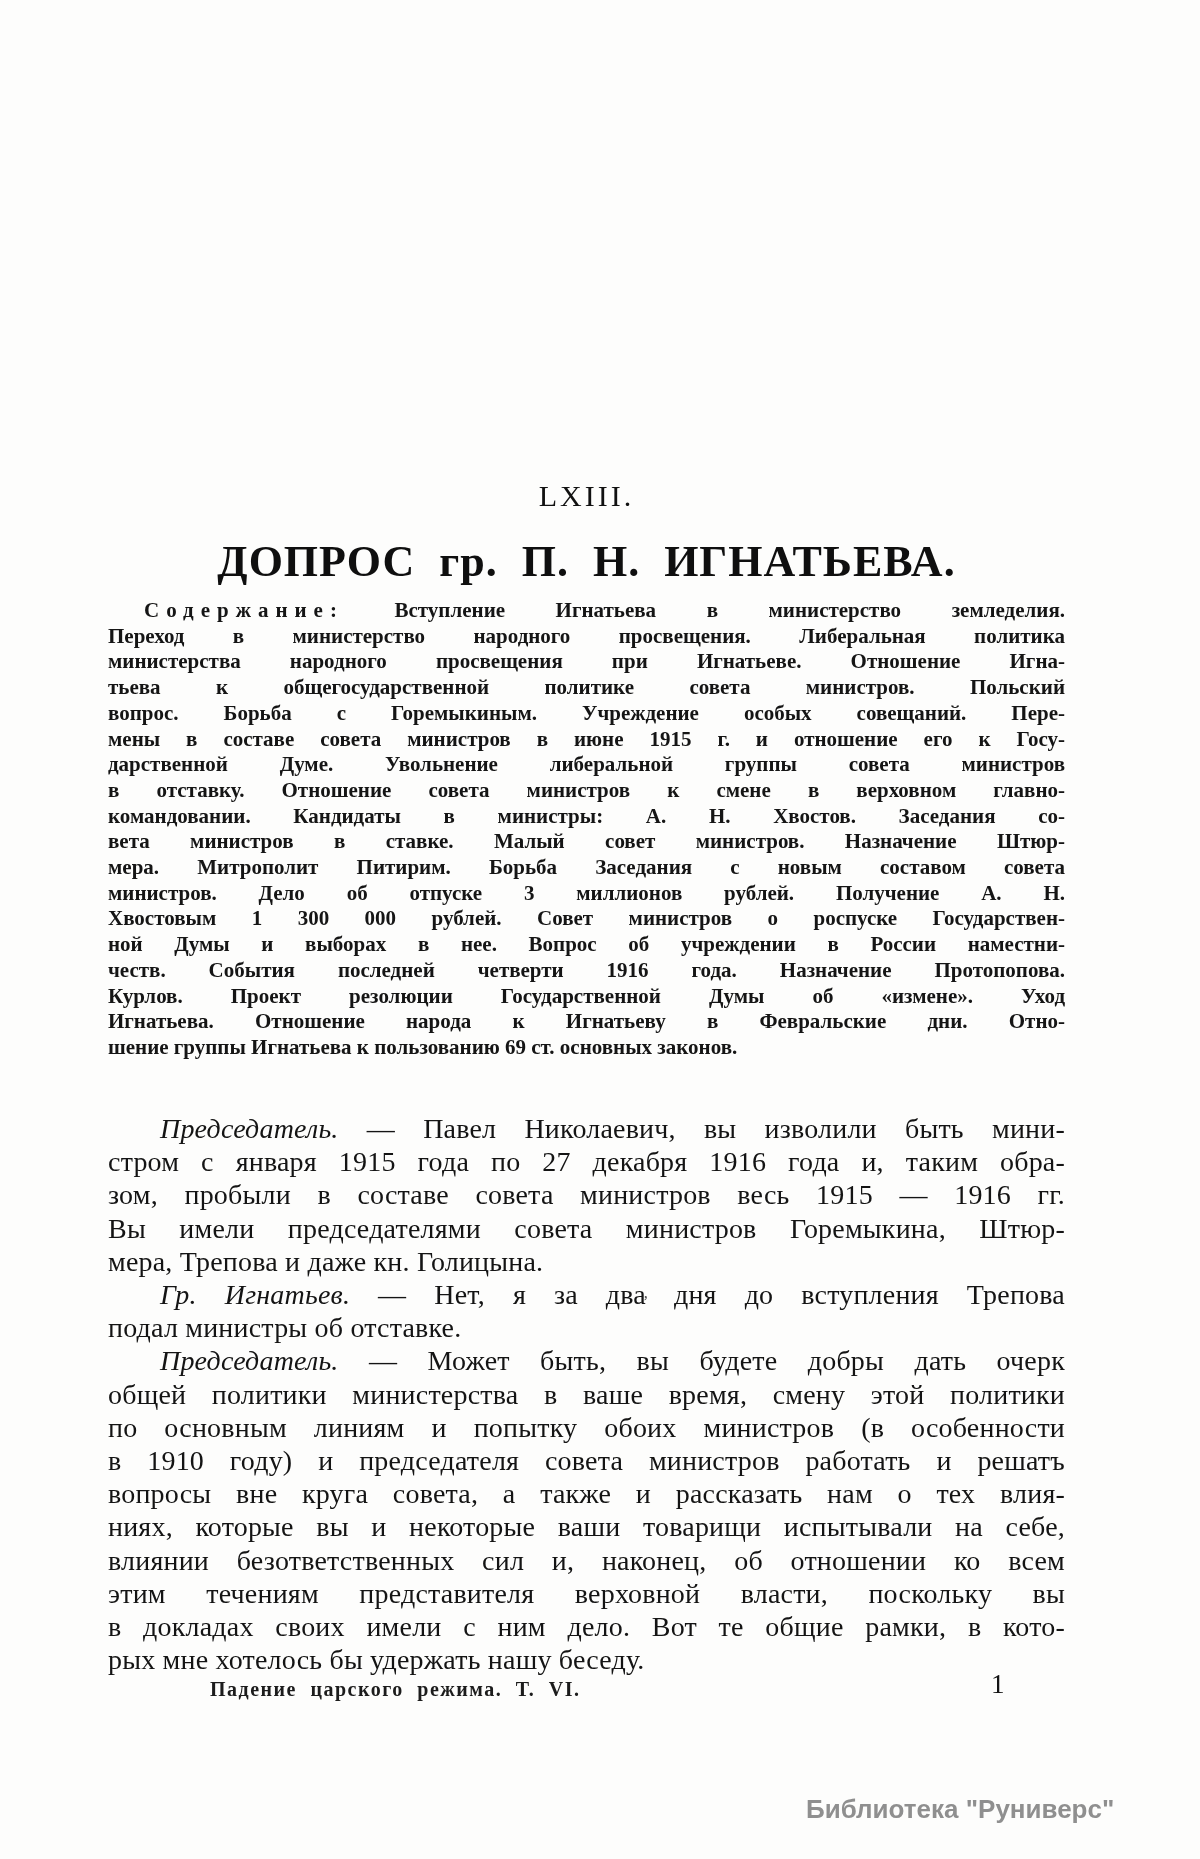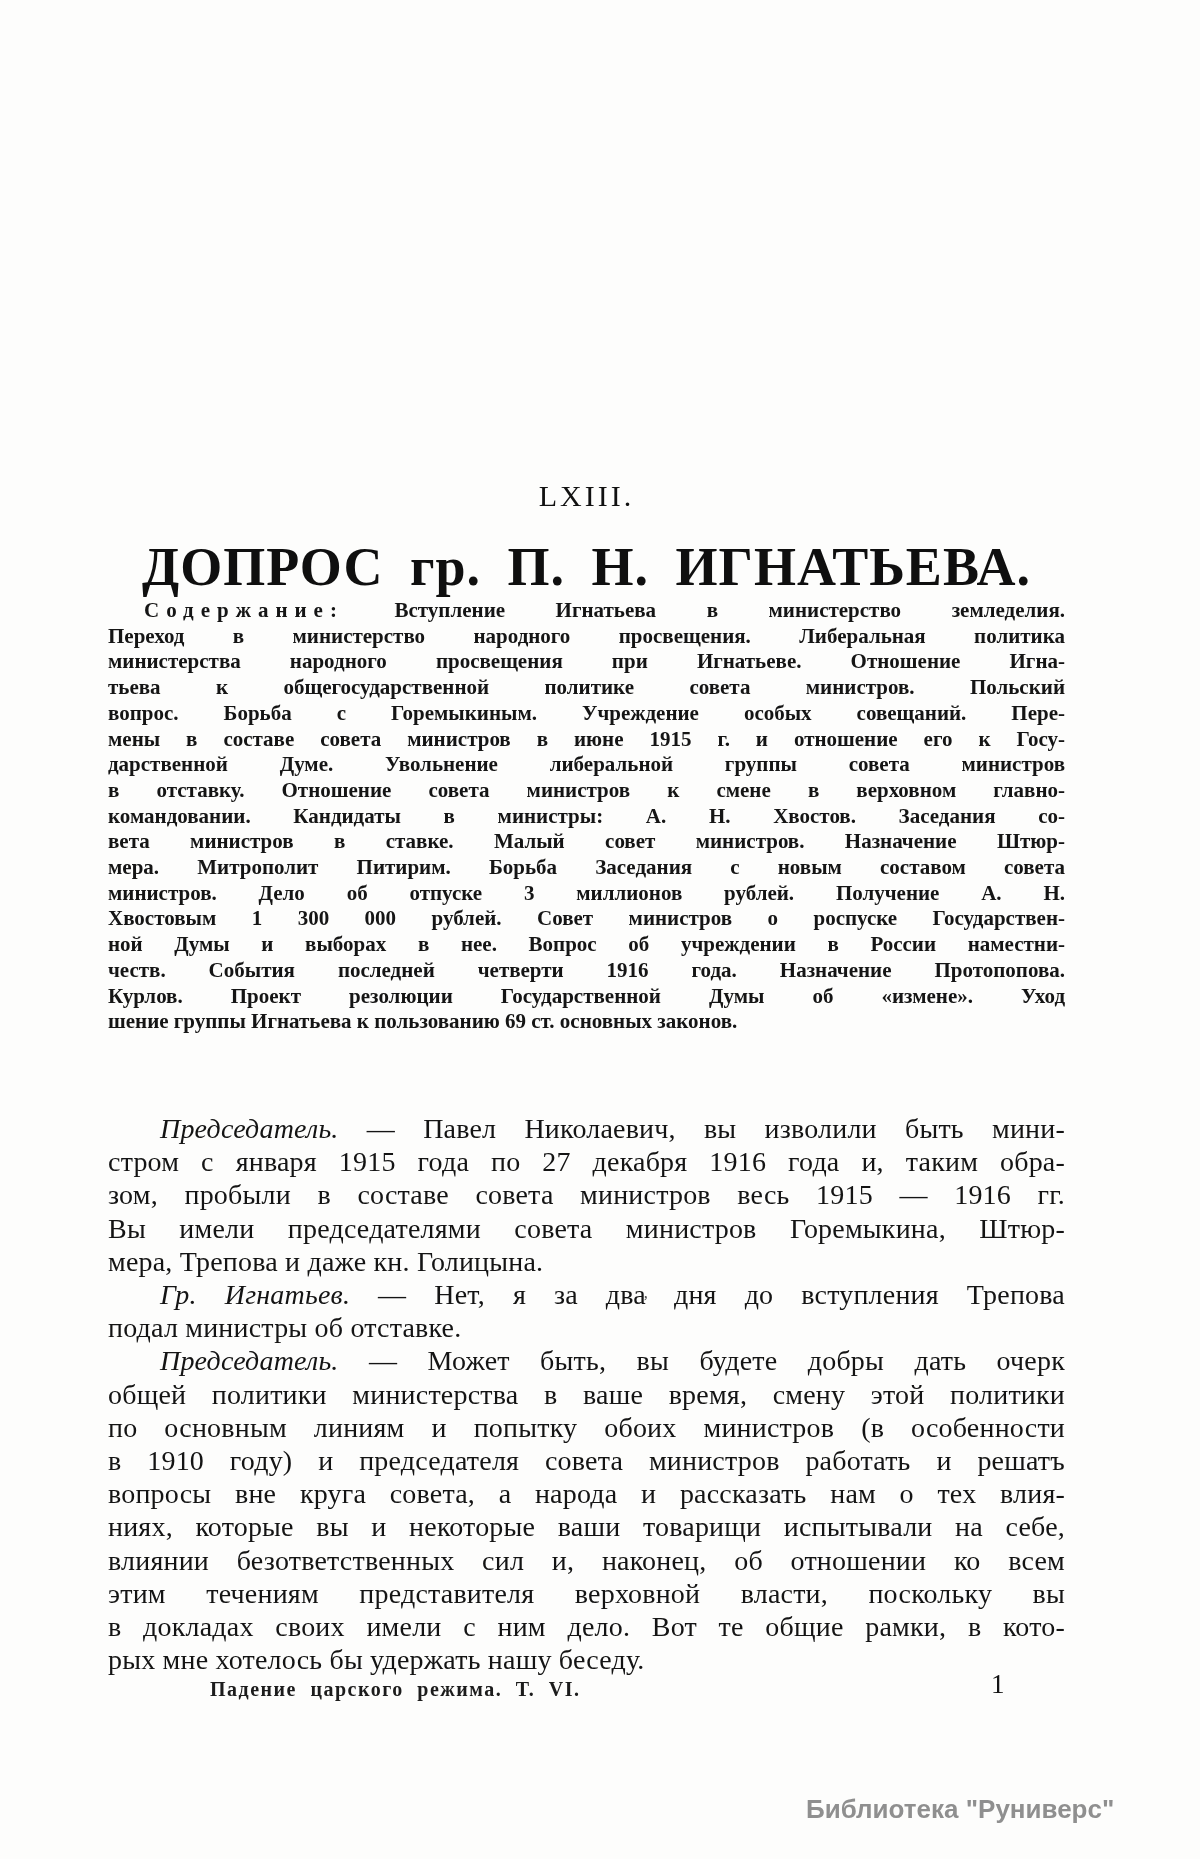--- a/index.html
+++ b/index.html
@@ -17,21 +17,21 @@
     left: 108px; width: 957px; top: 479px;
     text-align: center;
     font-size: 30px;
     letter-spacing: 3px;
     color: #111;
   }
   .doc-title {
     position: absolute;
     left: 108px; width: 957px; top: 536px;
     text-align: center;
-    font-size: 54px;
+    font-size: 44px;
     font-weight: bold;
     letter-spacing: 1px;
     word-spacing: 12px;
     color: #0f0f0f;
     white-space: nowrap;
   }
   .summary {
     position: absolute;
     left: 108px; width: 957px; top: 598px;
     font-size: 21px;
@@ -104,41 +104,42 @@
     <div class="line just">дарственной Думе. Увольнение либеральной группы совета министров</div>
     <div class="line just">в отставку. Отношение совета министров к смене в верховном главно-</div>
     <div class="line just">командовании. Кандидаты в министры: А. Н. Хвостов. Заседания со-</div>
     <div class="line just">вета министров в ставке. Малый совет министров. Назначение Штюр-</div>
     <div class="line just">мера. Митрополит Питирим. Борьба Заседания с новым составом совета</div>
     <div class="line just">министров. Дело об отпуске 3 миллионов рублей. Получение А. Н.</div>
     <div class="line just">Хвостовым 1 300 000 рублей. Совет министров о роспуске Государствен-</div>
     <div class="line just">ной Думы и выборах в нее. Вопрос об учреждении в России наместни-</div>
     <div class="line just">честв. События последней четверти 1916 года. Назначение Протопопова.</div>
     <div class="line just">Курлов. Проект резолюции Государственной Думы об «измене». Уход</div>
+    <div class="line just">Игнатьева. Отношение народа к Игнатьеву в Февральские дни. Отно-</div>
     <div class="line">шение группы Игнатьева к пользованию 69 ст. основных законов.</div>
   </div>
 
   <div class="dialogue">
     <div class="para">
       <div class="line just indent"><span class="speaker">Председатель.</span><span> — Павел Николаевич, вы изволили быть мини-</span></div>
       <div class="line just">стром с января 1915 года по 27 декабря 1916 года и, таким обра-</div>
       <div class="line just">зом, пробыли в составе совета министров весь 1915 — 1916 гг.</div>
       <div class="line just">Вы имели председателями совета министров Горемыкина, Штюр-</div>
       <div class="line">мера, Трепова и даже кн. Голицына.</div>
     </div>
     <div class="para">
       <div class="line just indent"><span class="speaker">Гр. Игнатьев.</span><span> — Нет, я за два дня до вступления Трепова</span></div>
       <div class="line">подал министры об отставке.</div>
     </div>
     <div class="para">
       <div class="line just indent"><span class="speaker">Председатель.</span><span> — Может быть, вы будете добры дать очерк</span></div>
       <div class="line just">общей политики министерства в ваше время, смену этой политики</div>
       <div class="line just">по основным линиям и попытку обоих министров (в особенности</div>
       <div class="line just">в 1910 году) и председателя совета министров работать и решатъ</div>
-      <div class="line just">вопросы вне круга совета, а народа и рассказать нам о тех влия-</div>
+      <div class="line just">вопросы вне круга совета, а также и рассказать нам о тех влия-</div>
       <div class="line just">ниях, которые вы и некоторые ваши товарищи испытывали на себе,</div>
       <div class="line just">влиянии безответственных сил и, наконец, об отношении ко всем</div>
       <div class="line just">этим течениям представителя верховной власти, поскольку вы</div>
       <div class="line just">в докладах своих имели с ним дело. Вот те общие рамки, в кото-</div>
       <div class="line">рых мне хотелось бы удержать нашу беседу.</div>
     </div>
   </div>
 
   <span class="noise-mark">ʼ</span>
 

